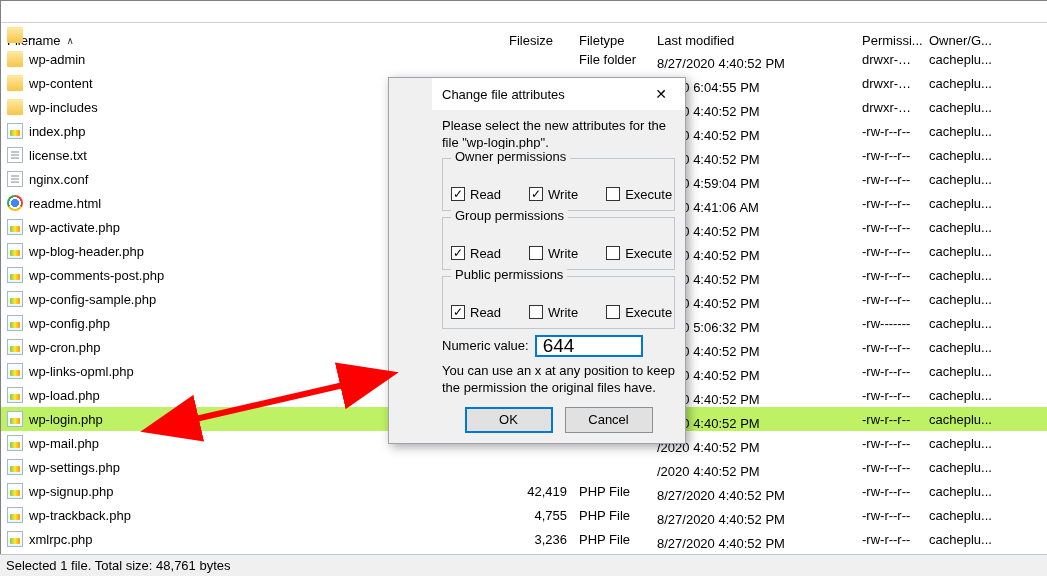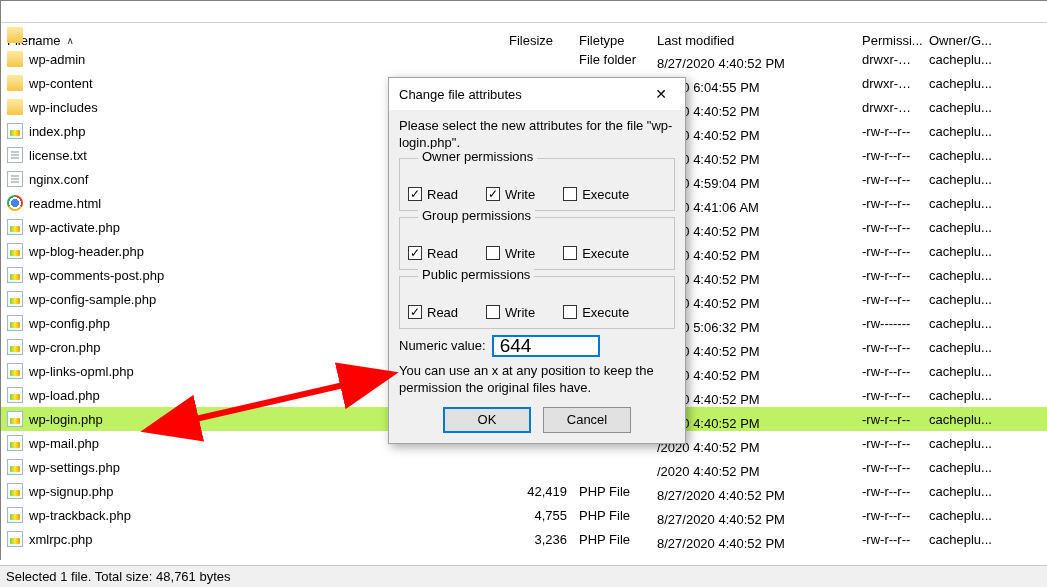--- a/index.html
+++ b/index.html
@@ -115,37 +115,38 @@
     box-shadow: 0 3px 0 #c2c7cc, 0 6px 0 #c2c7cc;
   }
   .chrome-icon {
     border-radius: 50%;
     background:
       radial-gradient(circle at 50% 50%, #4285f4 0 4px, #fff 4px 6px, transparent 6px),
       conic-gradient(#ea4335 0 120deg, #fbbc05 120deg 240deg, #34a853 240deg 360deg);
   }
   .statusbar {
     position: absolute;
-    left: 0; right: 0; bottom: 0;
+    left: 0; right: 0; bottom: 11px;
     height: 22px;
     background: #f0f0f0;
     border-top: 1px solid #c2c7cc;
     display: flex;
     align-items: center;
     padding: 0 6px;
     font-size: 13px;
   }
   .dialog {
     position: absolute;
     left: 388px; top: 77px;
     width: 298px;
     background: #f0f0f0;
     border: 1px solid #a0a4a8;
     box-shadow: 3px 3px 10px rgba(0,0,0,0.35);
     font-size: 13px;
+    padding-left: 43px;
   }
   .dlg-title {
     display: flex;
     justify-content: space-between;
     align-items: center;
     padding: 6px 10px 6px 10px;
     background: #fff;
   }
   .dlg-close {
     width: 28px; height: 20px;
@@ -158,21 +159,21 @@
   }
   .dlg-text { margin-bottom: 6px; line-height: 1.3; }
   .fieldset {
     border: 1px solid #c2c7cc;
     padding: 28px 8px 8px 8px;
     position: relative;
     margin-bottom: 6px;
   }
   .fieldset .legend {
     position: absolute;
-    top: -10px; left: 18px;
+    top: -10px; left: 8px;
     background: #f0f0f0;
     padding: 0 4px;
   }
   .perm-row {
     display: flex;
     gap: 28px;
   }
   .chk {
     display: flex; align-items: center;
     cursor: pointer;

